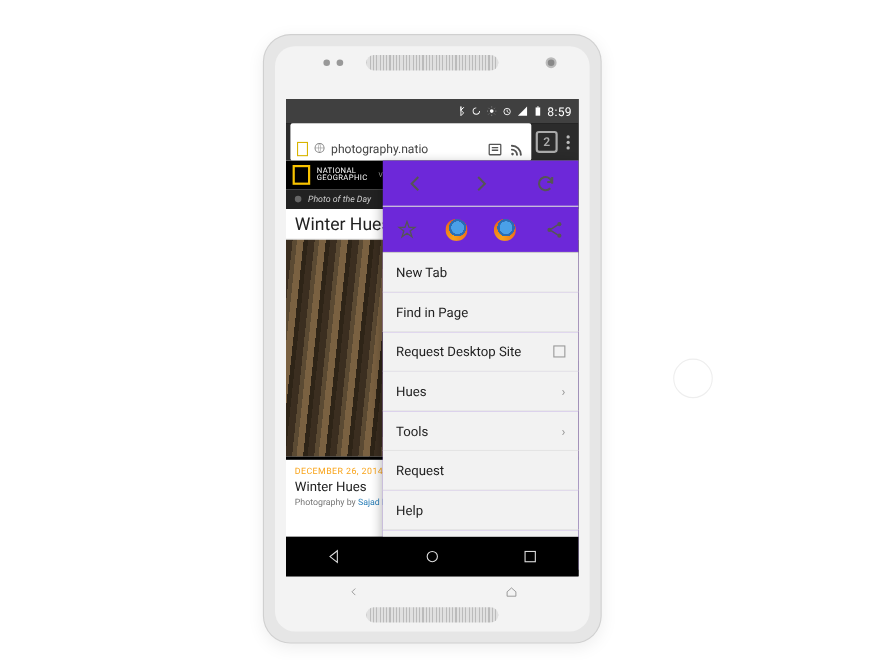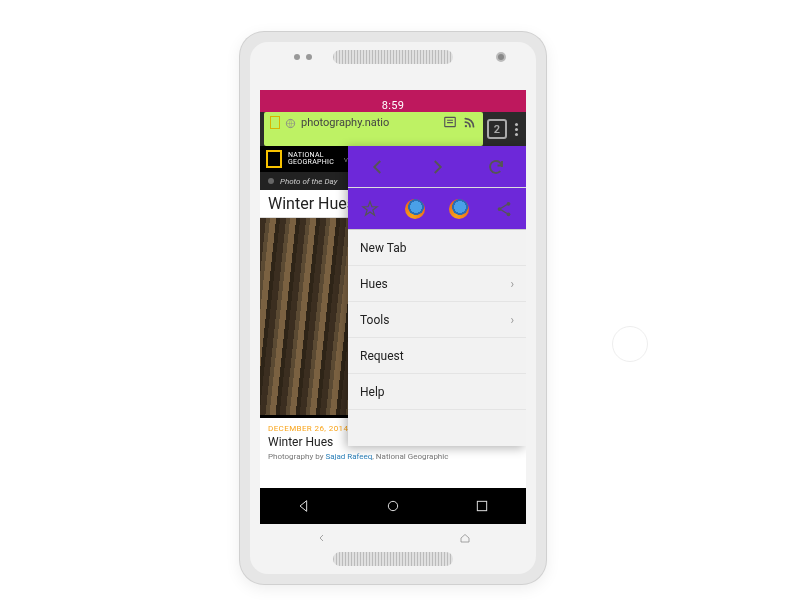--- a/index.html
+++ b/index.html
@@ -53,40 +53,40 @@
   .screen {
     position: absolute;
     left: 10px; right: 10px; top: 48px; bottom: 50px;
     background: #000;
     overflow: hidden;
   }
 
   
   .status-bar {
     height: 22px;
-    background: #be185d;
+    background: #404040;
     color: #fff;
     display:flex; align-items:center; justify-content:flex-end;
     padding: 0 6px;
-    font-size: 10px; gap:4px;flex-direction:column;
+    font-size: 10px; gap:4px;
   }
   .status-bar svg, .status-bar .ic { width:10px; height:10px; fill:#fff; }
   .status-time{font-size:11px;letter-spacing:0.3px;}
 
   
   .url-row {
     height: 34px;
     background: #2b2b2b;
     display:flex; align-items:center;
     padding: 4px;
     gap:4px;
   }
   .url-field{
-    flex:1; height:26px; background:#bef264; border-radius:2px;
-    display:flex; align-items:flex-end; padding:17px 6px; gap:5px;
+    flex:1; height:26px; background:#ffffff; border-radius:2px;
+    display:flex; align-items:flex-start; padding:17px 6px; gap:5px;
     overflow:hidden;
   }
   .natgeo-favicon{width:10px;height:13px;border:1px solid #d8b400;display:inline-block;}
   .url-text{font-size:11px;color:#444;white-space:nowrap;overflow:hidden;text-overflow:ellipsis;flex:1;}
   .url-actions{display:flex;gap:6px;align-items:center;}
   .url-actions svg{width:14px;height:14px;fill:#555;}
   .tab-count{
     width:20px;height:20px;border:2px solid #aaa;border-radius:3px;
     color:#aaa;display:flex;align-items:center;justify-content:center;
     font-size:11px;font-weight:600;
@@ -308,20 +308,27 @@
                 <circle cx="18" cy="5" r="2.5" fill="#555"></circle>
                 <circle cx="18" cy="19" r="2.5" fill="#555"></circle>
                 <path d="M8 11l8-5M8 13l8 5" stroke="#555" stroke-width="1.8"></path>
               </svg>
             </div>
         </div>
         <div class="menu-item">
             <span>New Tab</span>
           </div>
         <div class="menu-item">
+            <span>Find in Page</span>
+          </div>
+        <div class="menu-item">
+            <span>Request Desktop Site</span>
+            <span class="checkbox"></span>
+          </div>
+        <div class="menu-item">
             <span>Hues</span>
             <span class="chev">›</span>
           </div>
         <div class="menu-item">
             <span>Tools</span>
             <span class="chev">›</span>
           </div>
         <div class="menu-item">
             <span>Request</span>
           </div>

